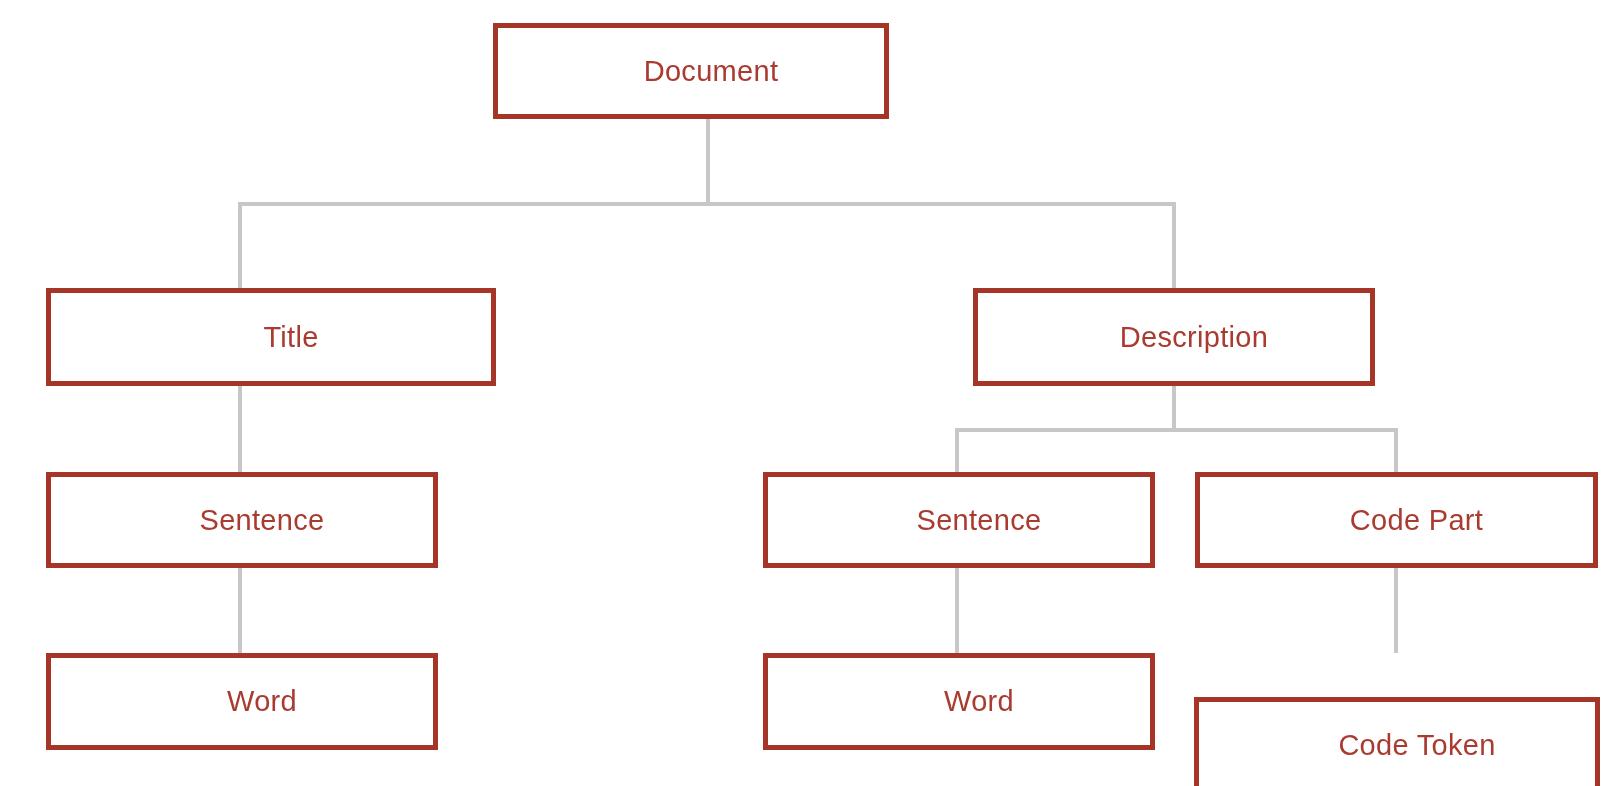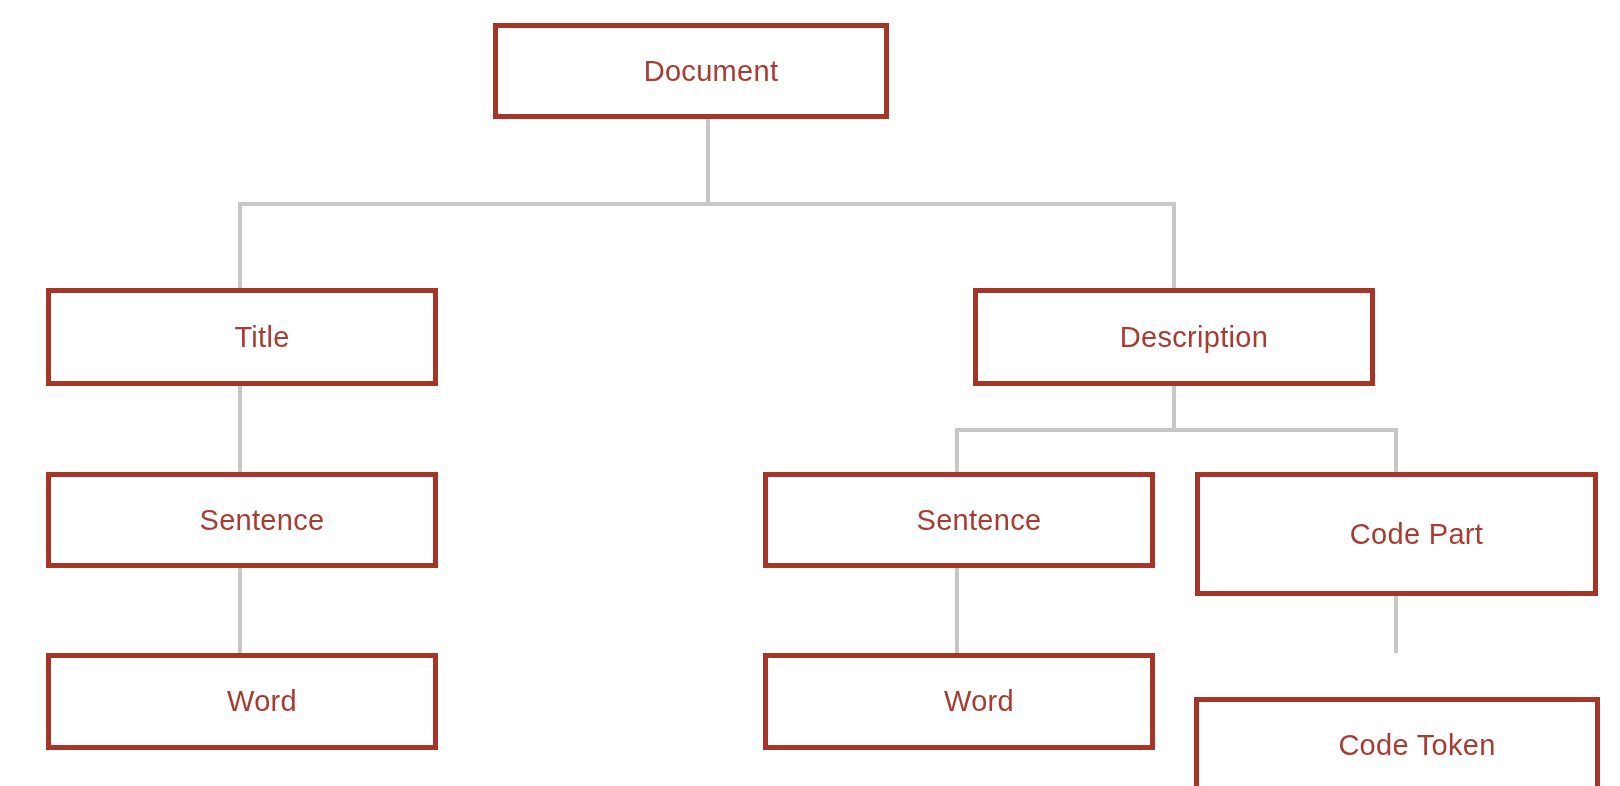--- a/index.html
+++ b/index.html
@@ -54,37 +54,37 @@
   <div class="edge" style="left:955px; top:428px; width:4px; height:44px;"></div>
   <div class="edge" style="left:1394px; top:428px; width:4px; height:44px;"></div>
 
   <div class="edge" style="left:955px; top:568px; width:4px; height:85px;"></div>
   <div class="edge" style="left:1394px; top:568px; width:4px; height:85px;"></div>
 
   <div class="node" style="left:493px; top:23px; width:396px; height:96px;">
     <span>Document</span>
   </div>
 
-  <div class="node" style="left:46px; top:288px; width:392px; height:98px;">
+  <div class="node" style="left:46px; top:288px; width:450px; height:98px;">
     <span>Title</span>
   </div>
 
   <div class="node" style="left:973px; top:288px; width:402px; height:98px;text-align:right;">
     <span>Description</span>
   </div>
 
   <div class="node" style="left:46px; top:472px; width:392px; height:96px;">
     <span>Sentence</span>
   </div>
 
   <div class="node" style="left:763px; top:472px; width:392px; height:96px;">
     <span>Sentence</span>
   </div>
 
-  <div class="node" style="left:1195px; top:472px; width:403px; height:124px;">
+  <div class="node" style="left:1195px; top:472px; width:403px; height:96px;">
     <span>Code Part</span>
   </div>
 
   <div class="node" style="left:46px; top:653px; width:392px; height:97px;">
     <span>Word</span>
   </div>
 
   <div class="node" style="left:763px; top:653px; width:392px; height:97px;">
     <span>Word</span>
   </div>

